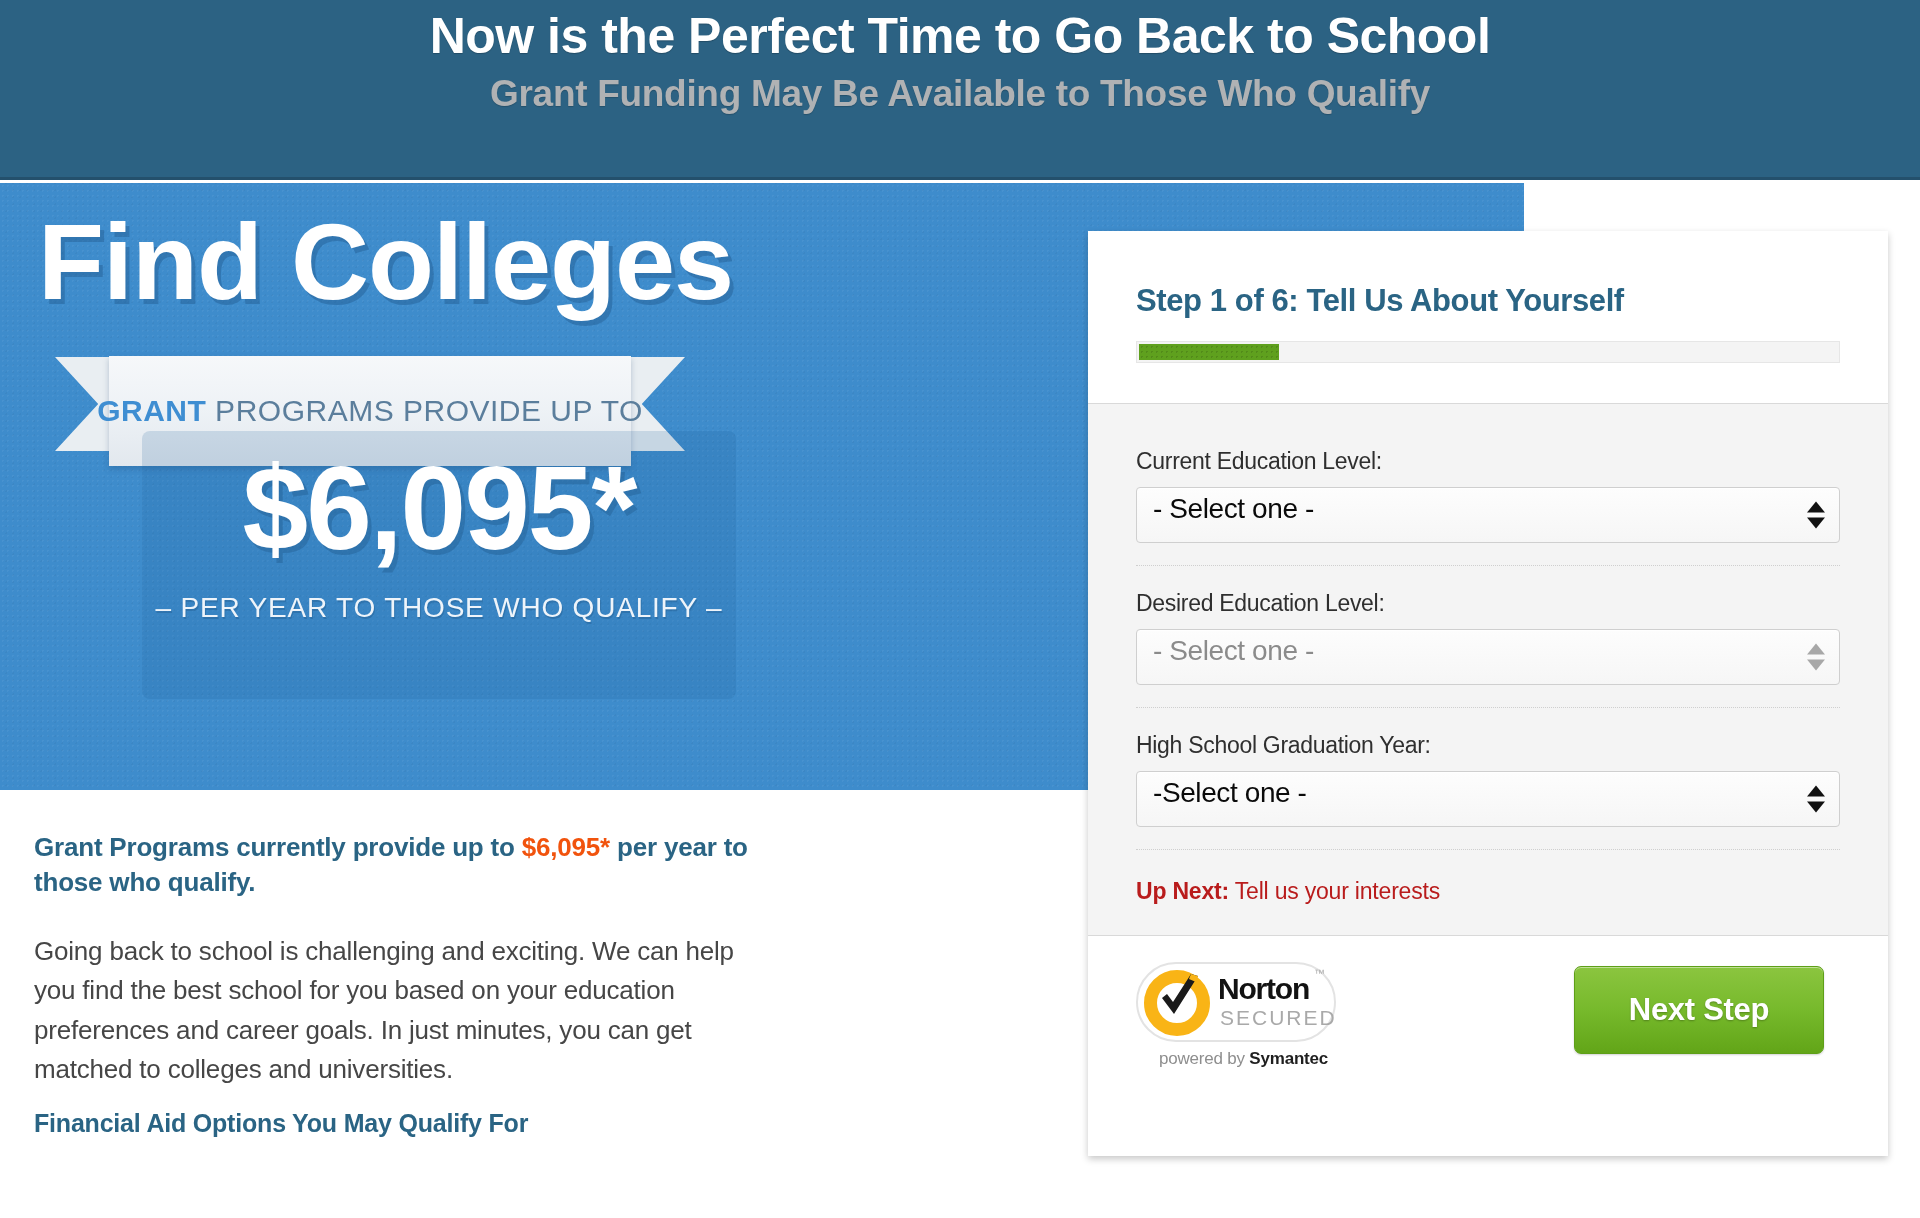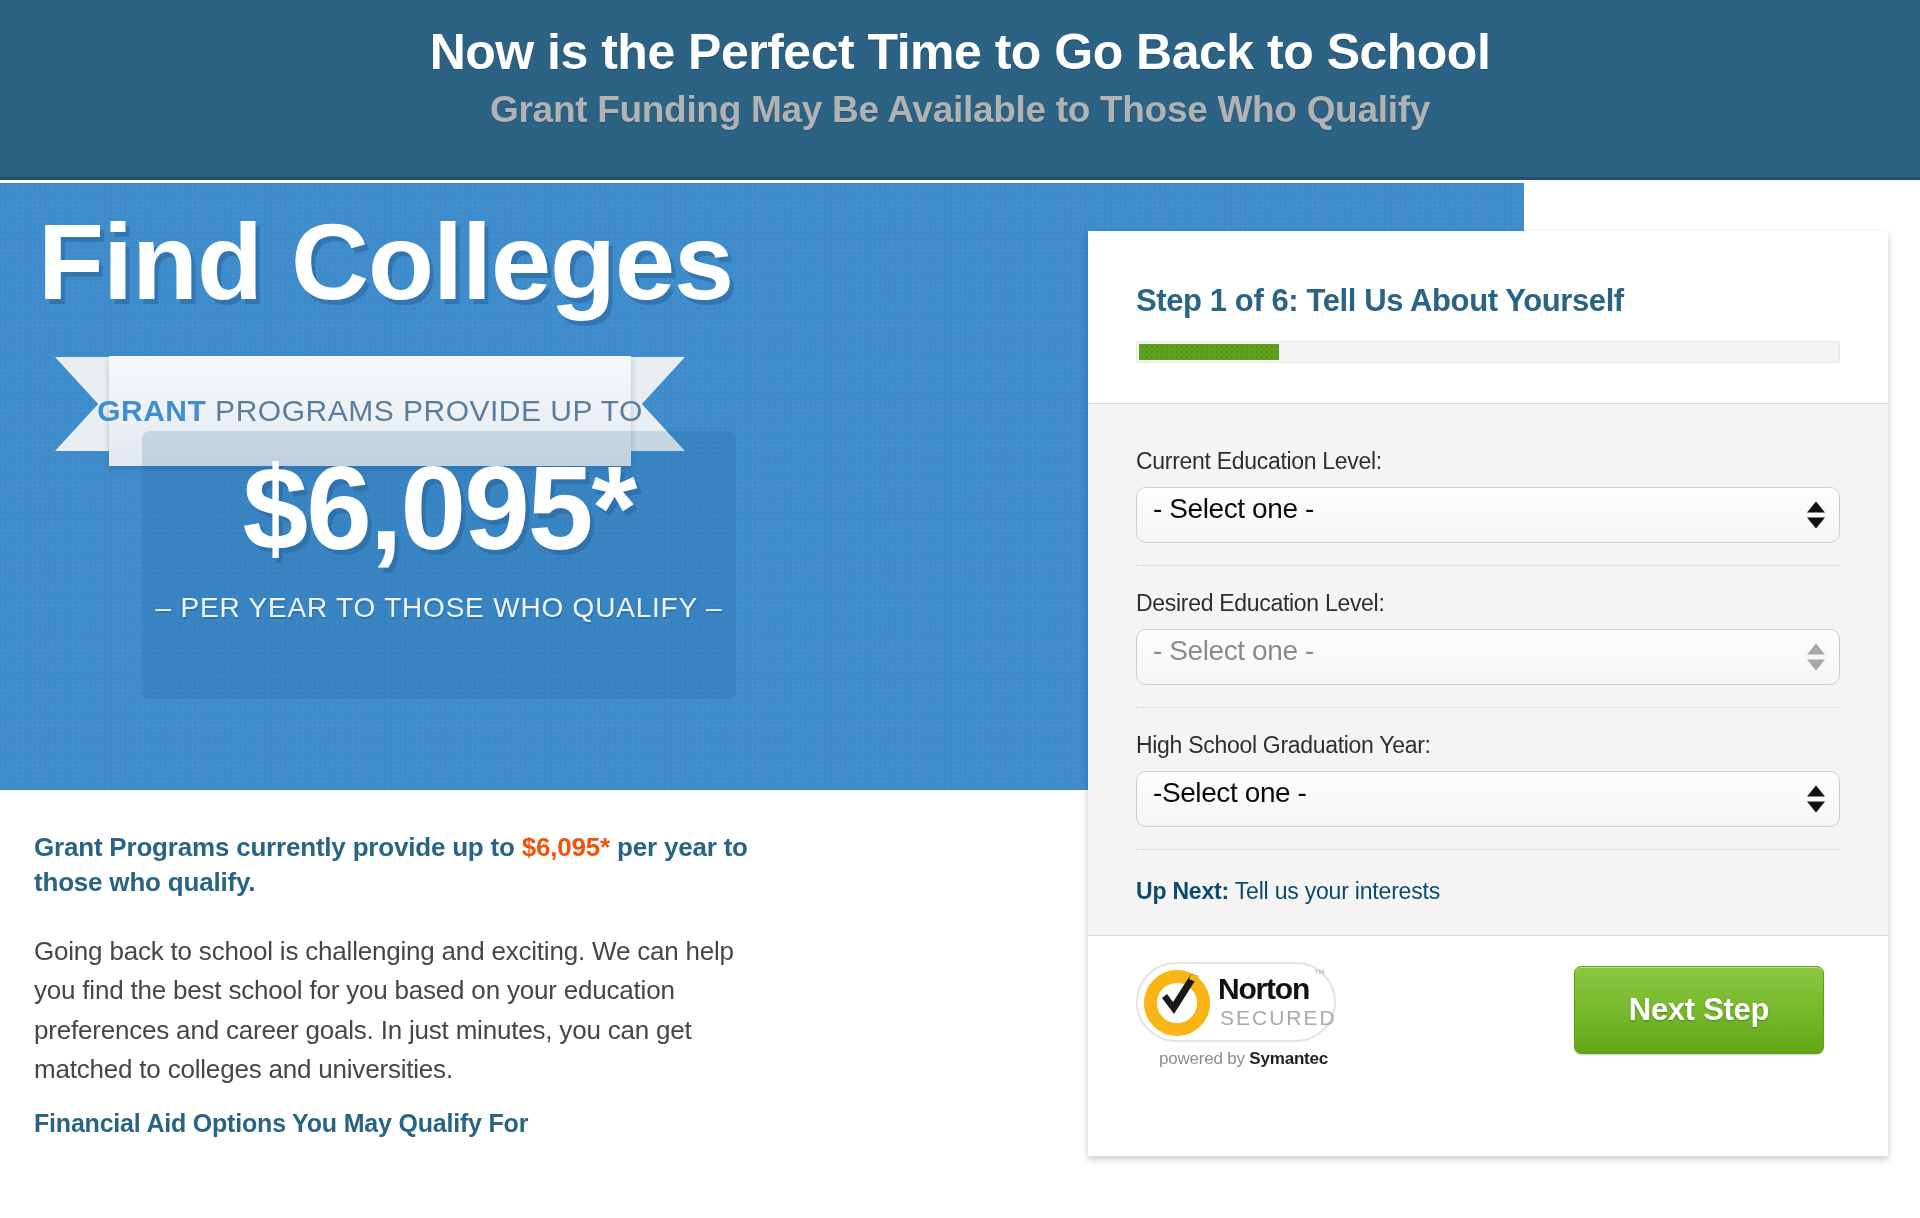--- a/index.html
+++ b/index.html
@@ -20,21 +20,21 @@
     background: #2c6283;
     border-bottom: 3px solid #24506c;
     text-align: center;
   }
   .top-banner-title {
     color: #ffffff;
     font-size: 50px;
     font-weight: bold;
     letter-spacing: -0.5px;
     line-height: 1.05;
-    padding-top: 26px;
+    padding-top: 10px;
     text-shadow: 0 1px 1px rgba(0,0,0,.22);
   }
   .top-banner-sub {
     color: #b0b2b4;
     font-size: 37px;
     font-weight: bold;
     letter-spacing: -0.3px;
     line-height: 1.15;
     padding-top: 10px;
     text-shadow: 0 1px 1px rgba(0,0,0,.18);
@@ -149,38 +149,38 @@
   .card-body { background: #f4f4f4; padding: 44px 48px 30px 48px; }
   .field { padding-bottom: 22px; border-bottom: 1px dotted #cfcfcf; margin-bottom: 24px; }
   .field:last-of-type { border-bottom: 1px dotted #cfcfcf; }
   .field-label {
     font-size: 23px; font-weight: normal; color: #2f2f2f; letter-spacing: -0.3px;
     margin-bottom: 12px;
   }
   .select-box {
     position: relative; height: 56px;
     background: linear-gradient(180deg, #fdfdfd 0%, #f6f6f6 100%);
-    border: 1px solid #cfcfcf; border-radius: 10px;
+    border: 1px solid #cfcfcf; border-radius: 4px;
     display: flex; align-items: center; padding: 0 50px 12px 16px;
     font-size: 28px; color: #0a0a0a; letter-spacing: -0.4px;
     box-shadow: inset 0 1px 0 #ffffff;
     cursor: pointer;
   }
   .select-box.disabled { color: #8b8b8b; cursor: default; }
   .stepper {
     position: absolute; right: 14px; top: 50%; transform: translateY(-50%);
     display: flex; flex-direction: column; gap: 5px; line-height: 0;
   }
   .tri { width: 0; height: 0; border-left: 9px solid transparent; border-right: 9px solid transparent; }
   .tri.up   { border-bottom: 11px solid #111111; }
   .tri.down { border-top: 11px solid #111111; }
   .select-box.disabled .tri.up   { border-bottom-color: #a8a8a8; }
   .select-box.disabled .tri.down { border-top-color: #a8a8a8; }
 
-  .upnext { font-size: 23px; color: #0c4a6e; letter-spacing: -0.2px; padding-top: 4px; }
+  .upnext { font-size: 23px; color: #b91c1c; letter-spacing: -0.2px; padding-top: 4px; }
   .upnext b { font-weight: bold; }
 
   .card-foot {
     background: #ffffff; border-top: 1px solid #d9d9d9;
     padding: 22px 64px 0 48px;
     display: flex; align-items: flex-start; justify-content: space-between;
   }
 
   
   .norton { width: 215px; padding-top: 4px; }

